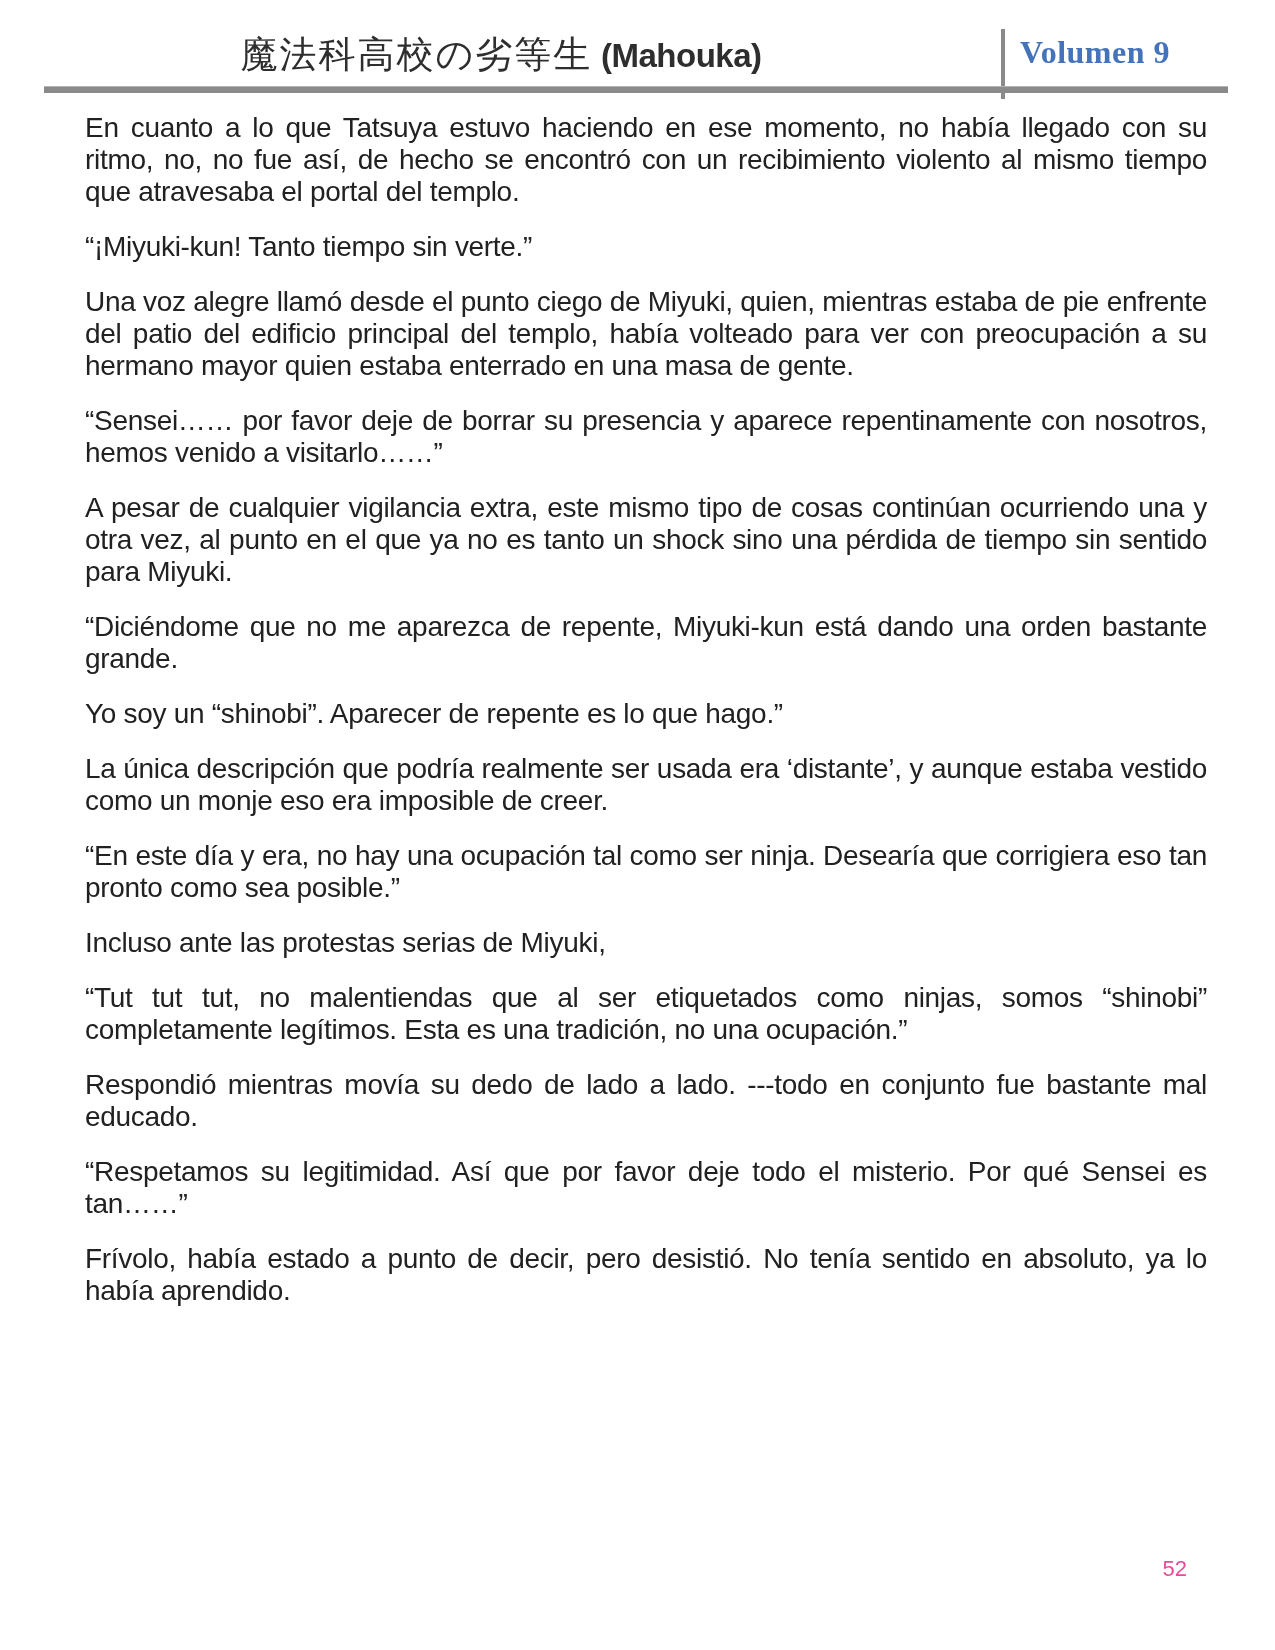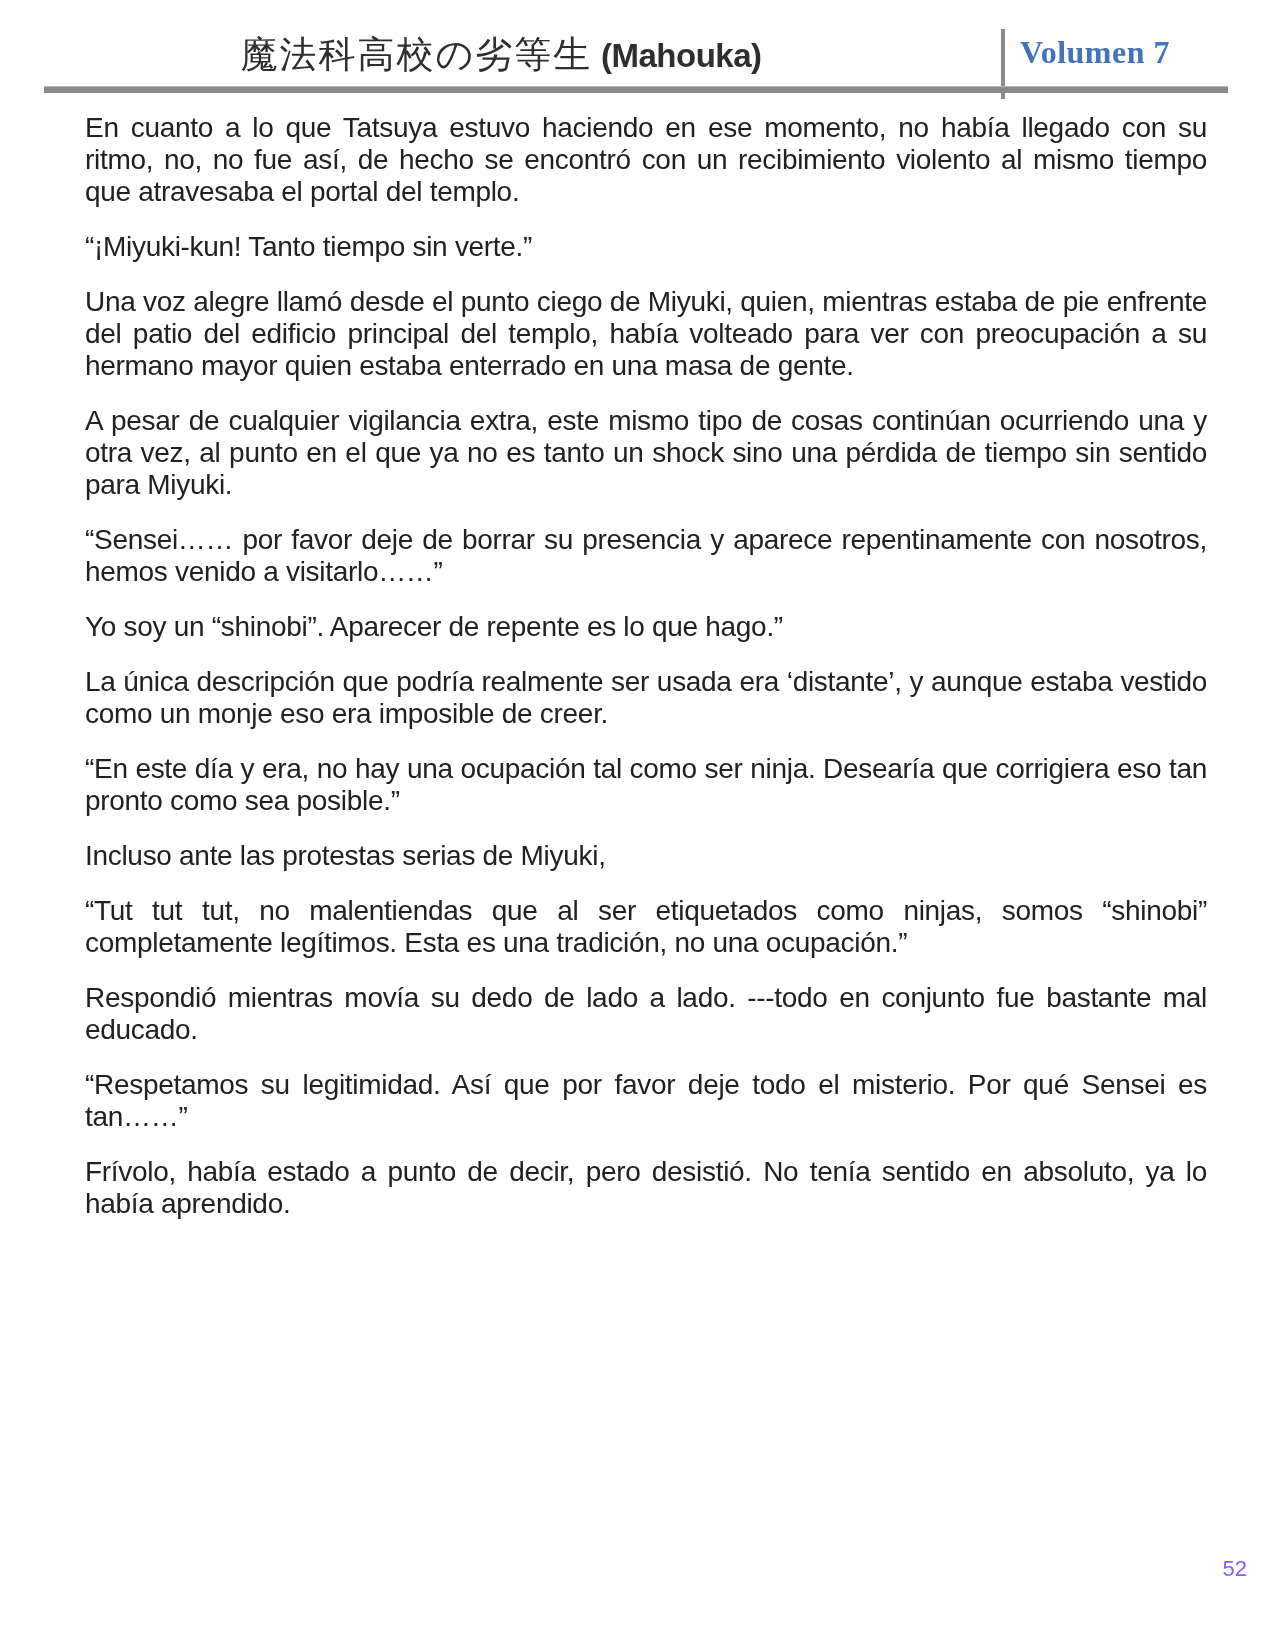--- a/index.html
+++ b/index.html
@@ -87,47 +87,48 @@
     font-size: 28px;
     line-height: 32px;
     letter-spacing: -0.3px;
     text-align: justify;
   }
 
   
   .page-number {
     position: absolute;
     top: 1556px;
-    left: 1167px;
+    left: 1107px;
     width: 80px;
     text-align: right;
     font-size: 22px;
-    color: #8b5cf6;
+    color: #ec4899;
   }
 </style>
 </head>
 <body>
 
 <div class="page">
 
   <div class="header">
     <div class="header-title">
       <span class="title-jp">魔法科高校の劣等生</span><span class="title-latin"> (Mahouka)</span>
     </div>
     <div class="header-divider" style="background: rgb(138, 138, 138);"></div>
-    <div class="volume-label" style="color: rgb(69, 115, 187);">Volumen 7</div>
+    <div class="volume-label" style="color: rgb(69, 115, 187);">Volumen 9</div>
     <div class="header-rule" style="background: rgb(138, 138, 138);"></div>
   </div>
 
   <div class="body-text">
       <p>En cuanto a lo que Tatsuya estuvo haciendo en ese momento, no había llegado con su ritmo, no, no fue así, de hecho se encontró con un recibimiento violento al mismo tiempo que atravesaba el portal del templo.</p>
       <p>“¡Miyuki-kun! Tanto tiempo sin verte.”</p>
       <p>Una voz alegre llamó desde el punto ciego de Miyuki, quien, mientras estaba de pie enfrente del patio del edificio principal del templo, había volteado para ver con preocupación a su hermano mayor quien estaba enterrado en una masa de gente.</p>
+      <p>“Sensei…… por favor deje de borrar su presencia y aparece repentinamente con nosotros, hemos venido a visitarlo……”</p>
       <p>A pesar de cualquier vigilancia extra, este mismo tipo de cosas continúan ocurriendo una y otra vez, al punto en el que ya no es tanto un shock sino una pérdida de tiempo sin sentido para Miyuki.</p>
-      <p>“Sensei…… por favor deje de borrar su presencia y aparece repentinamente con nosotros, hemos venido a visitarlo……”</p>
+      <p>“Diciéndome que no me aparezca de repente, Miyuki-kun está dando una orden bastante grande.</p>
       <p>Yo soy un “shinobi”. Aparecer de repente es lo que hago.”</p>
       <p>La única descripción que podría realmente ser usada era ‘distante’, y aunque estaba vestido como un monje eso era imposible de creer.</p>
       <p>“En este día y era, no hay una ocupación tal como ser ninja. Desearía que corrigiera eso tan pronto como sea posible.”</p>
       <p>Incluso ante las protestas serias de Miyuki,</p>
       <p>“Tut tut tut, no malentiendas que al ser etiquetados como ninjas, somos “shinobi” completamente legítimos. Esta es una tradición, no una ocupación.”</p>
       <p>Respondió mientras movía su dedo de lado a lado. ---todo en conjunto fue bastante mal educado.</p>
       <p>“Respetamos su legitimidad. Así que por favor deje todo el misterio. Por qué Sensei es tan……”</p>
       <p>Frívolo, había estado a punto de decir, pero desistió. No tenía sentido en absoluto, ya lo había aprendido.</p>
     </div>
 

